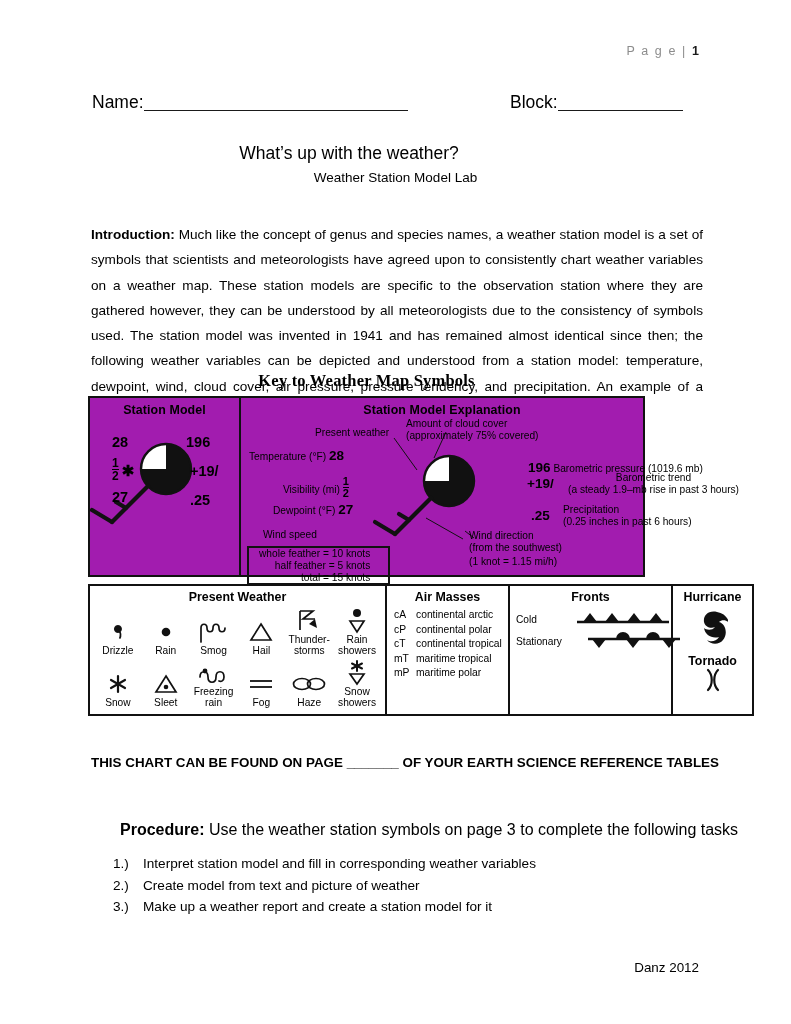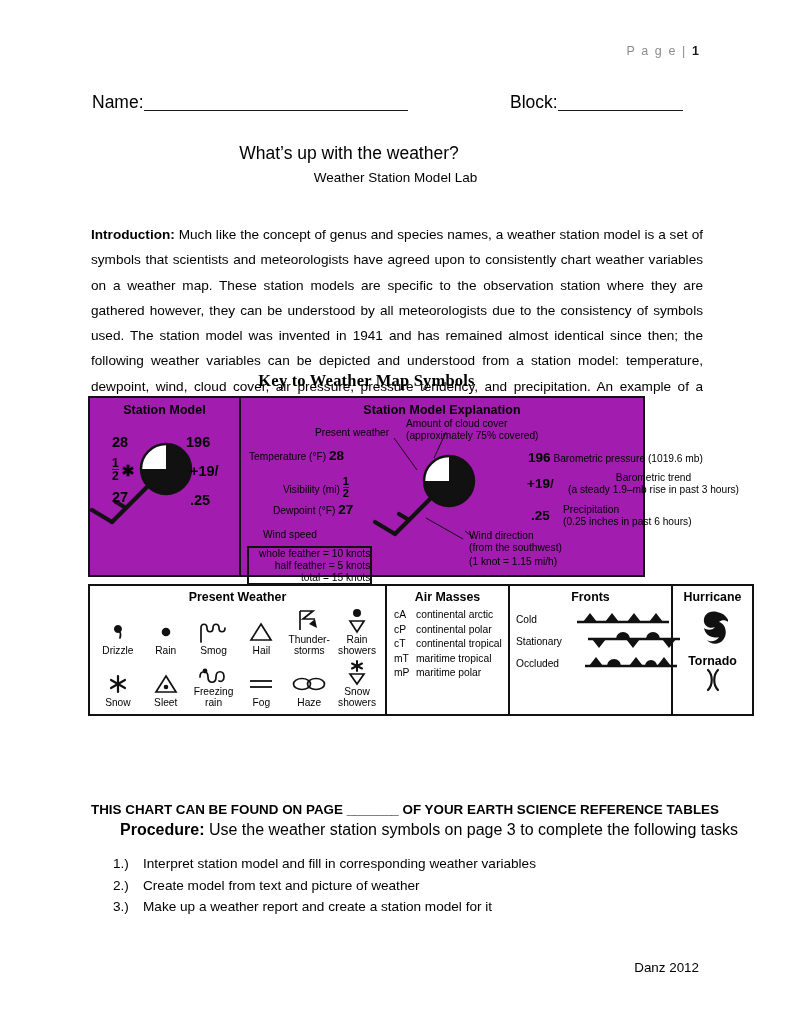--- a/index.html
+++ b/index.html
@@ -159,34 +159,34 @@
   .snowstar { font-size: 15px; margin-left: 3px; }
 
   
   .ex { position:absolute; inset:0; font-size:10.2px; line-height:11.6px; }
   .ex-lbl { position:absolute; white-space:nowrap; }
   .ex-val { font-weight:bold; font-size:13.5px; }
 
   .ex-present   { left:74px;  top:29px; }
   .ex-cloud     { left:165px; top:20px; }
   .ex-temp      { left:8px;   top:52px; }
-  .ex-press     { left:287px; top:54px; }
+  .ex-press     { left:287px; top:64px; }
   .ex-vis       { left:42px;  top:78px; }
   .ex-trendv    { left:286px; top:80px; }
   .ex-trendl    { left:327px; top:74px;text-align:center; }
   .ex-dew       { left:32px;  top:106px; }
   .ex-precipv   { left:290px; top:112px; }
   .ex-precipl   { left:322px; top:106px; }
   .ex-wspd      { left:22px;  top:131px; }
   .ex-wdir      { left:228px; top:132px; }
   .ex-knot      { left:228px; top:158px; }
 
   .feather-box {
     position:absolute; left:6px; top:148px;
-    padding:2px 0 2px 10px;
+    padding:2px 18px 2px 10px;
     font-size:10.2px; line-height:11.8px;
     text-align:right;
     border-left:2px solid #111;
     border-right:2px solid #111;
   }
   .feather-box:before, .feather-box:after {
     content:""; position:absolute; left:0; right:0; height:2px; background:#111;
   }
   .feather-box:before { top:0; }
   .feather-box:after  { bottom:0; }
@@ -250,21 +250,20 @@
   .tornado-lbl { font-weight: bold; font-size: 12.4px; margin-top: 4px; }
 
   
   .chart-note {
     position: absolute;
     top: 755px;
     left: 91px;
     font-weight: bold;
     font-size: 13.4px;
     white-space: nowrap;
-    margin-top: 47px;
   }
   .procedure {
     position: absolute;
     top: 821px;
     left: 75px;
     font-size: 16px;
     padding-left: 45px;
   }
   .procedure b { font-weight: bold; }
   .tasks {
@@ -592,30 +591,20 @@
         <div class="fr-row">
           <div class="fr-lbl">Stationary</div>
           <div class="fr-sym">
             <svg width="96" height="18" viewBox="0 0 96 18">
                 <line x1="2" y1="8" x2="94" y2="8" stroke="#111" stroke-width="2.4"></line>
                 <path d="M30 8 a7 7 0 0 1 14 0 Z M60 8 a7 7 0 0 1 14 0 Z" fill="#111"></path>
                 <path d="M6 8 L20 8 L13 17 Z M40 8 L54 8 L47 17 Z M76 8 L90 8 L83 17 Z" fill="#111"></path>
               </svg>
           </div>
         </div>
-        <div class="fr-row">
-          <div class="fr-lbl">Occluded</div>
-          <div class="fr-sym">
-            <svg width="96" height="14" viewBox="0 0 96 14">
-                <line x1="2" y1="11" x2="94" y2="11" stroke="#111" stroke-width="2.4"></line>
-                <path d="M6 11 L13 2 L20 11 Z M46 11 L53 2 L60 11 Z M74 11 L81 2 L88 11 Z" fill="#111"></path>
-                <path d="M24 11 a7 7 0 0 1 14 0 Z M62 11 a6 6 0 0 1 12 0 Z" fill="#111"></path>
-              </svg>
-          </div>
-        </div>
       </div>
     </div>
 
     <div class="sym-col col-hurr">
       <div class="sym-head">Hurricane</div>
       <div class="hurr-inner">
         <div>
           <svg width="30" height="38" viewBox="0 0 30 38">
               <path d="M19 4 c-9 -2 -14 4 -13 10 c1 5 7 7 11 5 c-3 4 -9 3 -11 1 c1 7 8 11 15 9 c-3 5 -9 5 -12 3 c4 5 12 5 16 0 c5 -6 3 -16 -4 -18 c3 -3 8 -2 10 1 c-1 -6 -6 -10 -12 -11 Z" fill="#111"></path>
             </svg>

